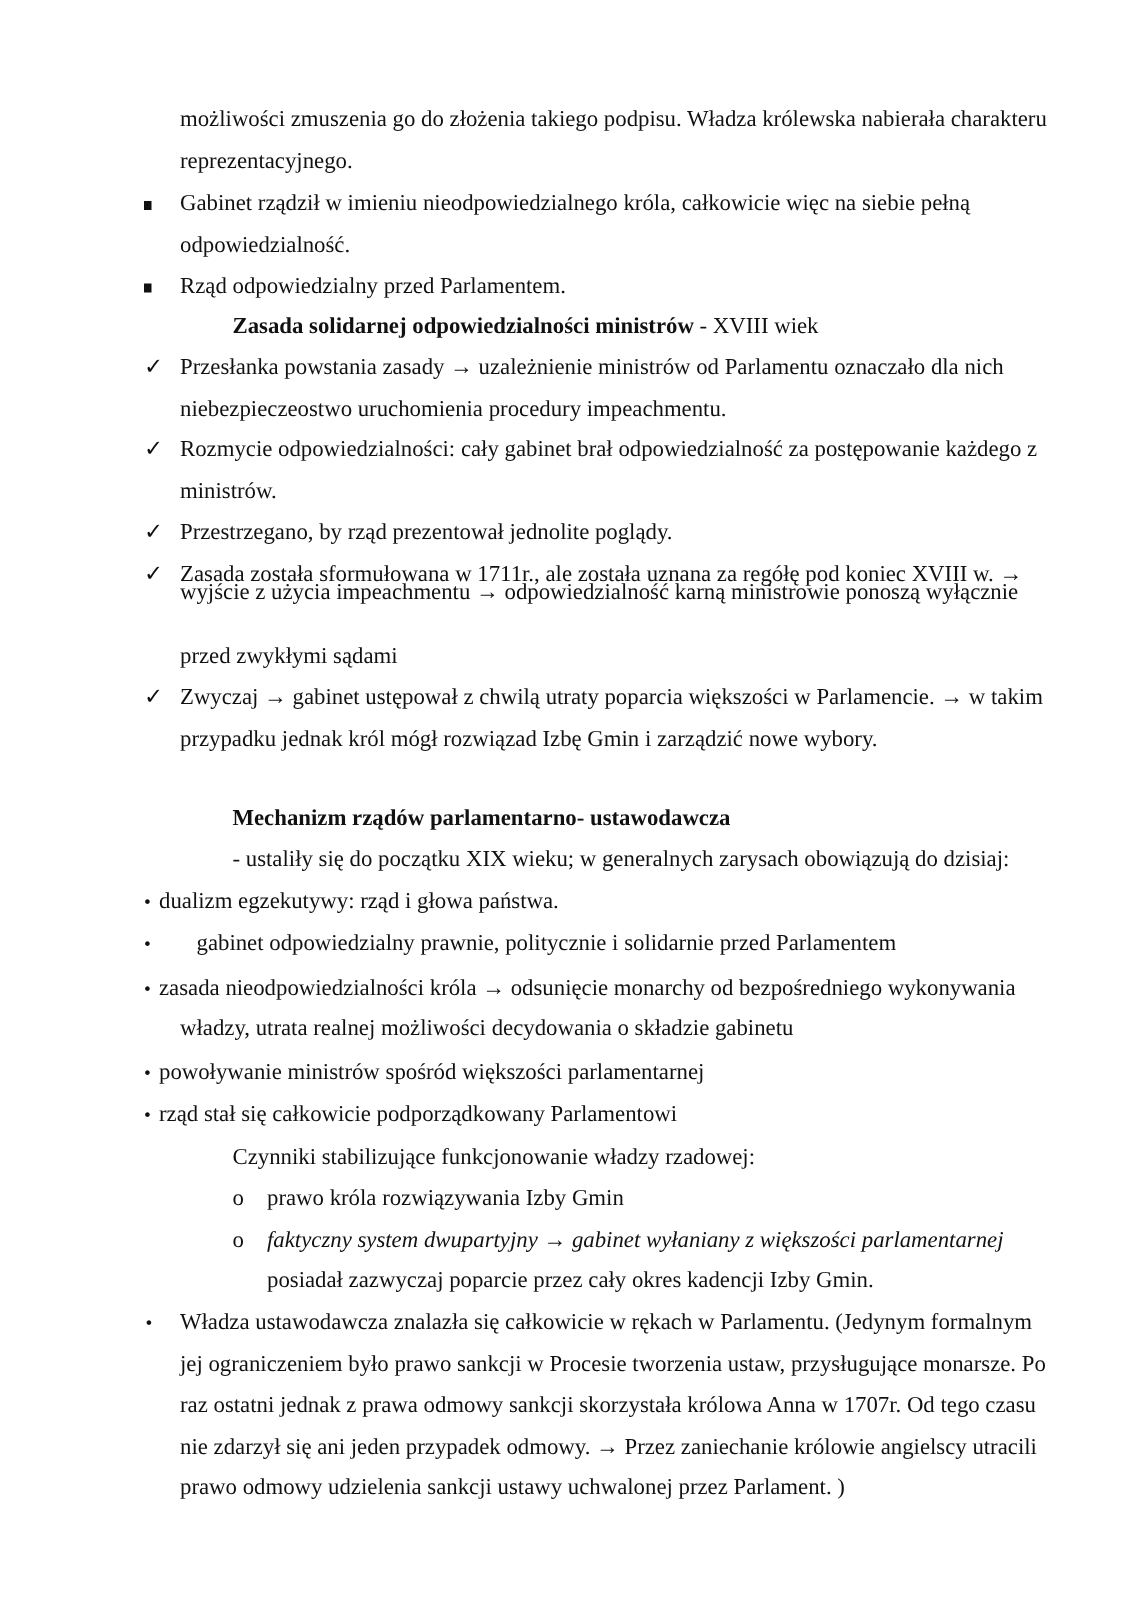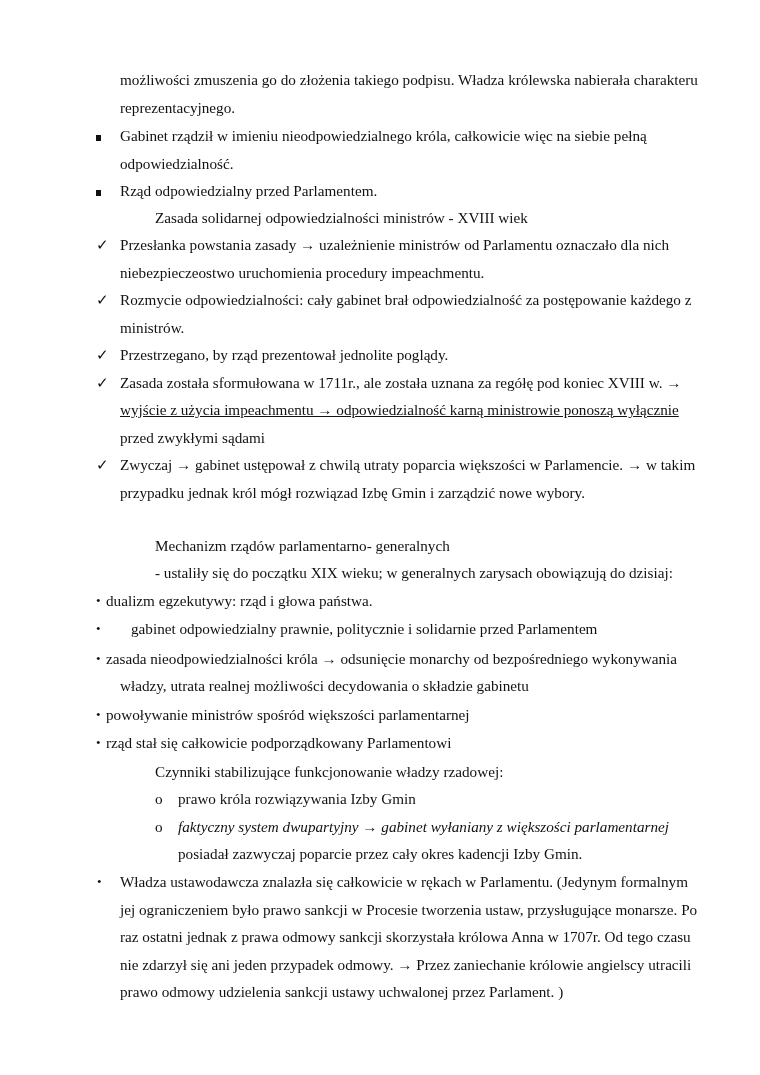--- a/index.html
+++ b/index.html
@@ -1,19 +1,19 @@
 <!DOCTYPE html>
 <html><head>
 <meta charset="utf-8">
 <style>
   html, body { margin: 0; padding: 0; background: #ffffff; }
   body { width: 760px; height: 1075px; position: relative; overflow: hidden;
          font-family: "Liberation Serif", "DejaVu Serif", serif; color: #111; font-size: 15.2px; }
   .line { position: absolute; white-space: nowrap; line-height: 18px; }
-  .b { font-weight: normal; }
+  .b { font-weight: bold; }
   .mk { position: absolute; line-height: 18px; }
   .sq { display: inline-block; width: 5px; height: 6px; background: #111; }
   .dot { font-size: 13px; }
 </style>
 </head>
 <body>
 
 <div>
 
   <div class="line" style="left:120px; top:71px;">możliwości zmuszenia go do złożenia takiego podpisu. Władza królewska nabierała charakteru</div>
@@ -34,28 +34,28 @@
 
   <span class="mk" style="left:96px; top:291px;">✓</span>
   <div class="line" style="left:120px; top:291px;">Rozmycie odpowiedzialności: cały gabinet brał odpowiedzialność za postępowanie każdego z</div>
   <div class="line" style="left:120px; top:319px;">ministrów.</div>
 
   <span class="mk" style="left:96px; top:346px;">✓</span>
   <div class="line" style="left:120px; top:346px;">Przestrzegano, by rząd prezentował jednolite poglądy.</div>
 
   <span class="mk" style="left:96px; top:374px;">✓</span>
   <div class="line" style="left:120px; top:374px;">Zasada została sformułowana w 1711r., ale została uznana za regółę pod koniec XVIII w. →</div>
-  <div class="line" style="left:120px; top:401px;text-decoration:underline;">wyjście z użycia impeachmentu → odpowiedzialność karną ministrowie ponoszą wyłącznie</div>
+  <div class="line" style="left:120px; top:386px;">wyjście z użycia impeachmentu → odpowiedzialność karną ministrowie ponoszą wyłącznie</div>
   <div class="line" style="left:120px; top:429px;">przed zwykłymi sądami</div>
 
   <span class="mk" style="left:96px; top:456px;">✓</span>
   <div class="line" style="left:120px; top:456px;">Zwyczaj → gabinet ustępował z chwilą utraty poparcia większości w Parlamencie. → w takim</div>
   <div class="line" style="left:120px; top:484px;">przypadku jednak król mógł rozwiązad Izbę Gmin i zarządzić nowe wybory.</div>
 
-  <div class="line b" style="left:155px; top:537px;">Mechanizm rządów parlamentarno- generalnych</div>
+  <div class="line b" style="left:155px; top:537px;">Mechanizm rządów parlamentarno- ustawodawcza</div>
   <div class="line" style="left:155px; top:564px;">- ustaliły się do początku XIX wieku; w generalnych zarysach obowiązują do dzisiaj:</div>
 
   <span class="mk dot" style="left:96px; top:592px;">•</span>
   <div class="line" style="left:106px; top:592px;">dualizm egzekutywy: rząd i głowa państwa.</div>
 
   <span class="mk dot" style="left:96px; top:620px;">•</span>
   <div class="line" style="left:112px; top:620px;margin-left:19px;">gabinet odpowiedzialny prawnie, politycznie i solidarnie przed Parlamentem</div>
 
   <span class="mk dot" style="left:96px; top:650px;">•</span>
   <div class="line" style="left:106px; top:650px;">zasada nieodpowiedzialności króla → odsunięcie monarchy od bezpośredniego wykonywania</div>

